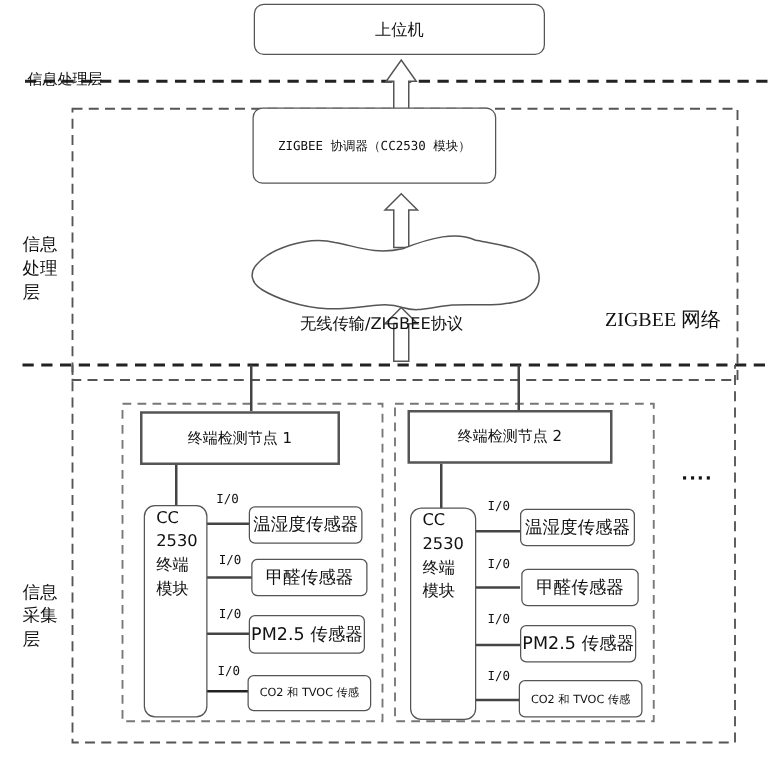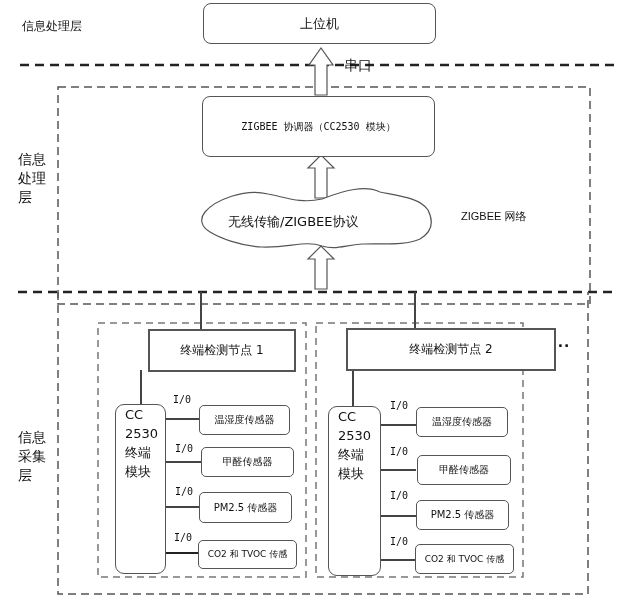--- a/index.html
+++ b/index.html
@@ -1,25 +1,25 @@
 <!DOCTYPE html>
 <html><head>
   <meta charset="utf-8">
   <style>
     html, body { margin:0; padding:0; background:#ffffff; }
     body { width:627px; height:608px; position:relative; overflow:hidden;
            font-family:"DejaVu Sans", sans-serif; color:#111; }
-    .abs { position:absolute; }
+    .abs { position:absolute;margin-top:37px; }
     .lbl { font-size:12px; line-height:16px; }
     .vlabel { font-size:14px; line-height:19px; width:30px; }
     .box { position:absolute; border:1.5px solid #555; background:#fff;
            display:flex; align-items:center; justify-content:center; box-sizing:border-box; }
     .rbox { border-radius:8px; }
     .sq { border:2px solid #555; border-radius:0; }
-    .sensor { border-radius:5px; font-size:10px; }
+    .sensor { border-radius:5px; font-size:14px; }
     .mod { position:absolute; border:1.5px solid #555; border-radius:9px; background:#fff; box-sizing:border-box;
            font-size:13px; line-height:19px; padding:0 0 0 9px; display:flex; flex-direction:column; }
     .io { position:absolute; font-size:10px; font-family:"DejaVu Sans Mono", monospace; }
     svg { position:absolute; left:0; top:0; }
   </style>
 </head>
 <body>
 
 <svg width="627" height="608">
 
@@ -68,30 +68,30 @@
   <div>信息</div>
   <div>采集</div>
   <div>层</div>
 </div>
 
 <div class="box rbox" style="left:203px;top:3px;width:233px;height:41px;font-size:13px;">
   <span>上位机</span>
 </div>
 <div class="abs" style="left:344px;top:57px;font-size:14px;">串口</div>
 
-<div class="box rbox" style="left:202px;top:96px;width:233px;height:61px;font-size:10px;font-family:'DejaVu Sans Mono',monospace;">
+<div class="box rbox" style="left:202px;top:86px;width:195px;height:61px;font-size:10px;font-family:'DejaVu Sans Mono',monospace;">
   <span>ZIGBEE 协调器（CC2530 模块）</span>
 </div>
 
-<div class="abs" style="left:228px;top:213px;font-size:13px;">无线传输/ZIGBEE协议</div>
-<div class="abs" style="left:461px;top:209px;font-size:11px;font-family:Liberation Sans, sans-serif;">ZIGBEE 网络</div>
+<div class="abs" style="left:240px;top:213px;font-size:13px;">无线传输/ZIGBEE协议</div>
+<div class="abs" style="left:484px;top:209px;font-size:16px;font-family:Liberation Serif, serif;">ZIGBEE 网络</div>
 
 <div class="abs" style="left:545px;top:338px;font-size:14px;font-weight:bold;letter-spacing:1px;">····</div>
 
-<div class="box sq" style="left:112px;top:329px;width:148px;height:43px;font-size:12px;margin-left:36px;">
+<div class="box sq" style="left:112px;top:329px;width:160px;height:43px;font-size:12px;">
   <span>终端检测节点 1</span>
 </div>
 <div class="mod" style="left:115px;top:404px;width:51px;height:170px;">
   <div>CC</div>
   <div>2530</div>
   <div>终端</div>
   <div>模块</div>
 </div>
 <div class="io" style="left:173px;top:394px;">I/0</div>
 <div class="io" style="left:175px;top:443px;">I/0</div>
@@ -103,21 +103,21 @@
 <div class="box sensor" style="left:201px;top:447px;width:93px;height:30px;">
     <span>甲醛传感器</span>
   </div>
 <div class="box sensor" style="left:199px;top:492px;width:93px;height:31px;">
     <span>PM2.5 传感器</span>
   </div>
 <div class="box sensor" style="left:198px;top:540px;width:99px;height:29px;font-size:9px;">
     <span>CO2 和 TVOC 传感</span>
   </div>
 
-<div class="box sq" style="left:326px;top:328px;width:210px;height:43px;font-size:12px;margin-left:20px;">
+<div class="box sq" style="left:326px;top:328px;width:164px;height:43px;font-size:12px;">
   <span>终端检测节点 2</span>
 </div>
 <div class="mod" style="left:328px;top:406px;width:53px;height:170px;">
   <div>CC</div>
   <div>2530</div>
   <div>终端</div>
   <div>模块</div>
 </div>
 <div class="io" style="left:390px;top:400px;">I/0</div>
 <div class="io" style="left:390px;top:446px;">I/0</div>

